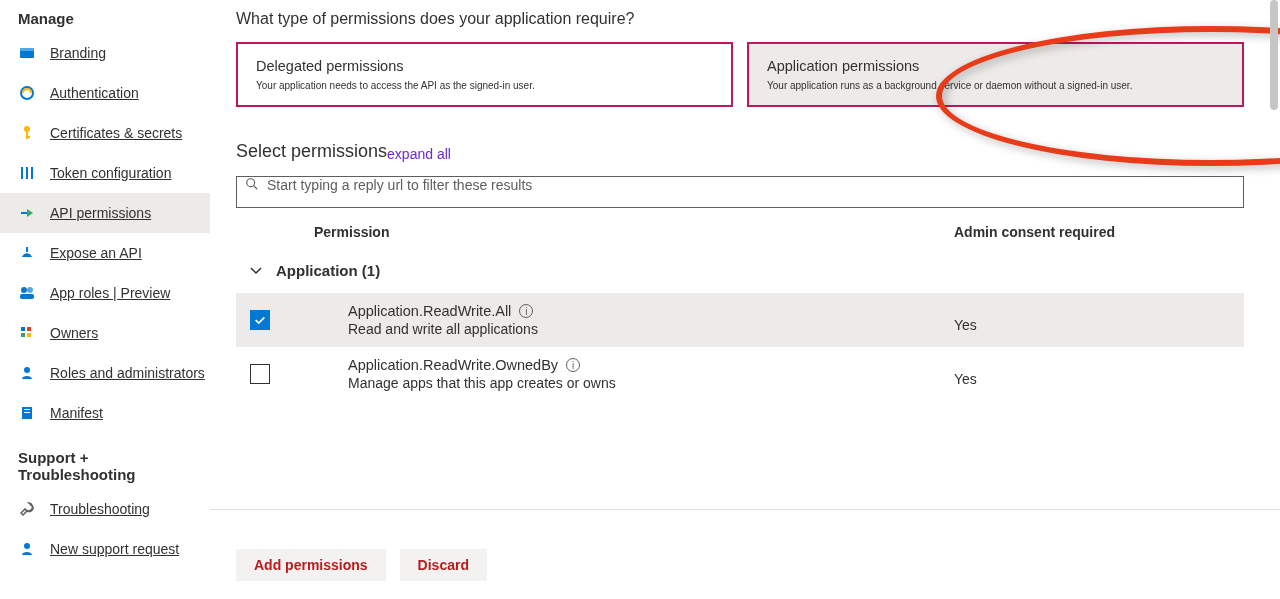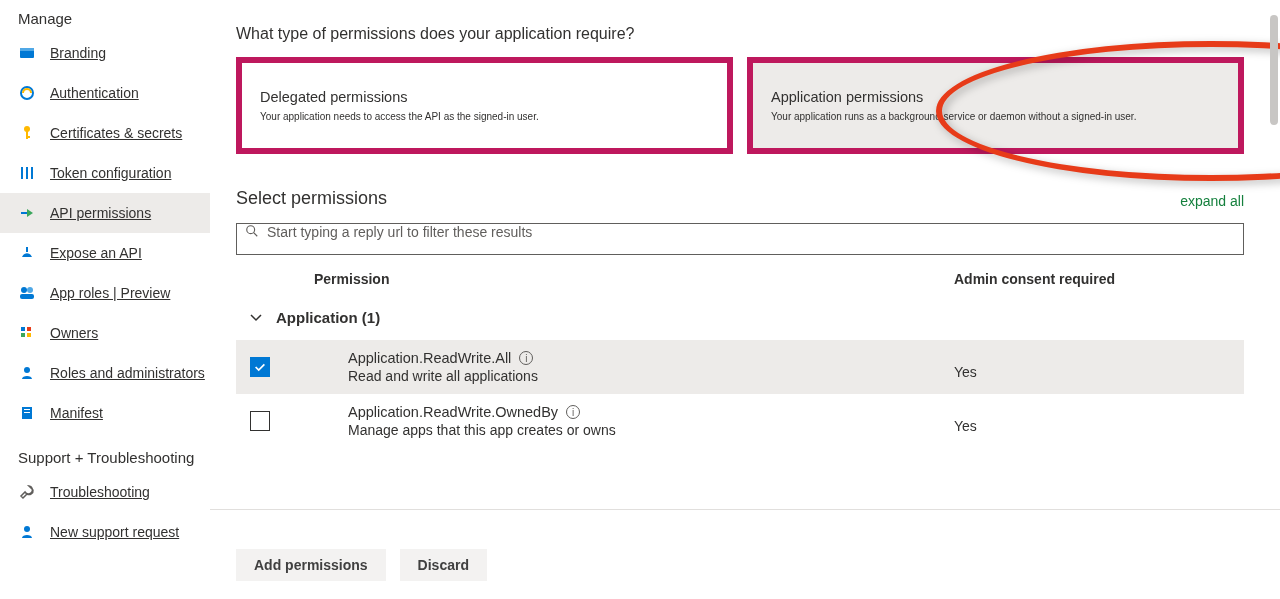--- a/index.html
+++ b/index.html
@@ -20,21 +20,21 @@
   
   .sidebar {
     width: 210px;
     flex-shrink: 0;
     padding-top: 4px;
     border-right: none;
     background: #fff;
     overflow: hidden;
   }
   .sidebar-section-header {
-    font-weight: 400;
+    font-weight: 700;
     font-size: 15px;
     padding: 6px 10px 6px 18px;
     color: #323130;
   }
   .sidebar-item {
     display: flex;
     align-items: center;
     height: 40px;
     padding: 0 10px 0 18px;
     cursor: pointer;
@@ -53,37 +53,36 @@
     justify-content: center;
     flex-shrink: 0;
   }
 
   
   .main {
     flex: 1;
     position: relative;
     padding: 10px 36px 0 26px;
     overflow: hidden;
-    margin-top: 15px;
   }
   .question {
     font-size: 16px;
     font-weight: 400;
     margin-bottom: 14px;
   }
   .perm-type-row {
     display: flex;
     gap: 14px;
     margin-bottom: 34px;
     position: relative;
   }
   .perm-card {
     flex: 1;
-    border: 6px solid #be185d;
-    padding: 26px 18px;
+    border: 2px solid #be185d;
+    padding: 14px 18px;
     background: #fff;
     cursor: pointer;
   }
   .perm-card.selected {
     background: #edebe9;
   }
   .perm-card .card-title {
     font-size: 14.5px;
     margin-bottom: 6px;
   }
@@ -98,30 +97,29 @@
     width: 550px;
     height: 140px;
     left: 700px;
     top: -16px;
     pointer-events: none;
     filter: drop-shadow(3px 3px 4px rgba(0,0,0,0.28));
   }
 
   .select-head {
     display: flex;
-    justify-content: space-between;
     align-items: flex-end;
     margin-bottom: 14px;
   }
   .select-head h3 {
     font-size: 18px;
     font-weight: 400;
   }
   .expand-link {
-    color: #15803d;
+    color: #6d28d9;
     cursor: pointer;
     font-size: 14px;
   }
 
   .search-box {
     display: flex;
     align-items: flex-start;
     border: 1px solid #605e5c;
     height: 32px;
     padding: 0 8px;
@@ -197,21 +195,21 @@
     padding: 0 0 18px 26px;
     gap: 14px;
   }
   .footer button {
     height: 32px;
     padding: 0 18px;
     border: none;
     font-family: inherit;
     font-size: 14px;
     cursor: pointer;
-    color: #404040;
+    color: #b91c1c;
     background: #f3f2f1;
     font-weight: 600;
   }
   .info-icon {
     display:inline-flex;
     width:14px;height:14px;
     border:1px solid #605e5c;
     border-radius:50%;
     align-items:center;justify-content:center;
     font-size:10px;color:#605e5c;

